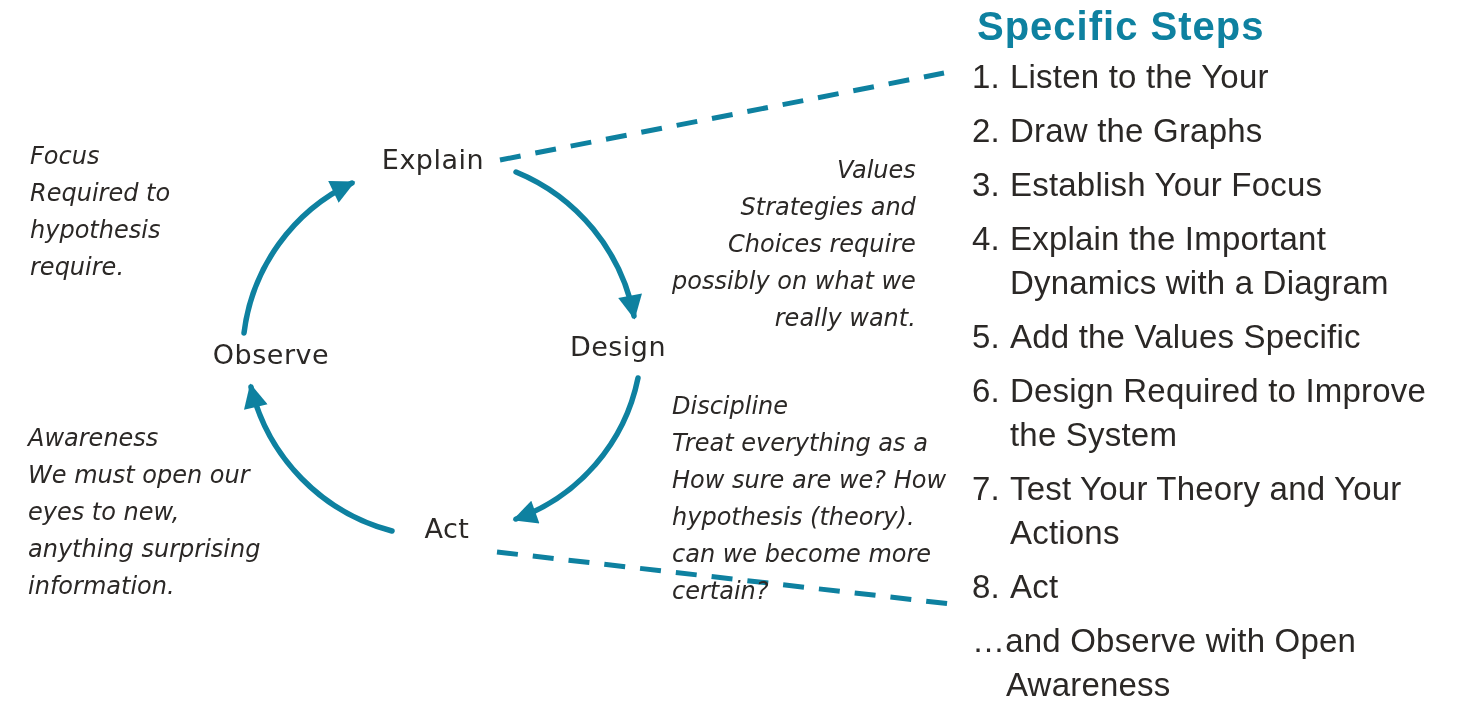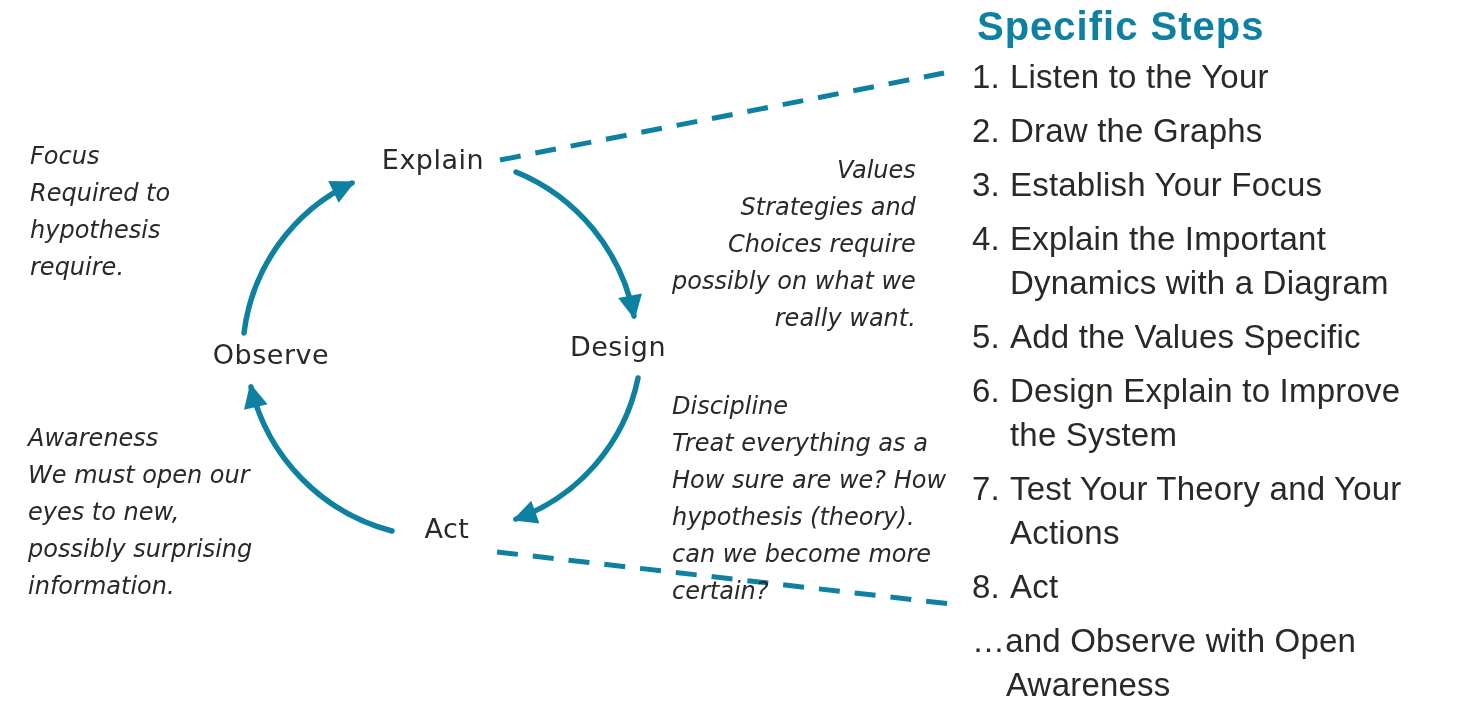--- a/index.html
+++ b/index.html
@@ -145,21 +145,21 @@
     <span class="ann-line">How sure are we? How</span>
     <span class="ann-line">hypothesis (theory).</span>
     <span class="ann-line">can we become more</span>
     <span class="ann-line">certain?</span>
   </div>
 
   <div class="annotation" style="left:28px; top:420px;">
     <span class="ann-line">Awareness</span>
     <span class="ann-line">We must open our</span>
     <span class="ann-line">eyes to new,</span>
-    <span class="ann-line">possibly surprising</span>
+    <span class="ann-line">anything surprising</span>
     <span class="ann-line">information.</span>
   </div>
 
   <div class="steps-panel">
     <div class="steps-title">Specific Steps</div>
 
     <div class="steps-list">
 
       <div class="step">
         <span class="step-num">1.</span>
@@ -193,21 +193,21 @@
       <div class="step">
         <span class="step-num">5.</span>
         <span class="step-text">
           <span class="step-line">Add the Values Specific</span>
         </span>
       </div>
 
       <div class="step">
         <span class="step-num">6.</span>
         <span class="step-text">
-          <span class="step-line">Design Explain to Improve</span>
+          <span class="step-line">Design Required to Improve</span>
           <span class="step-line">the System</span>
         </span>
       </div>
 
       <div class="step">
         <span class="step-num">7.</span>
         <span class="step-text">
           <span class="step-line">Test Your Theory and Your</span>
           <span class="step-line">Actions</span>
         </span>

